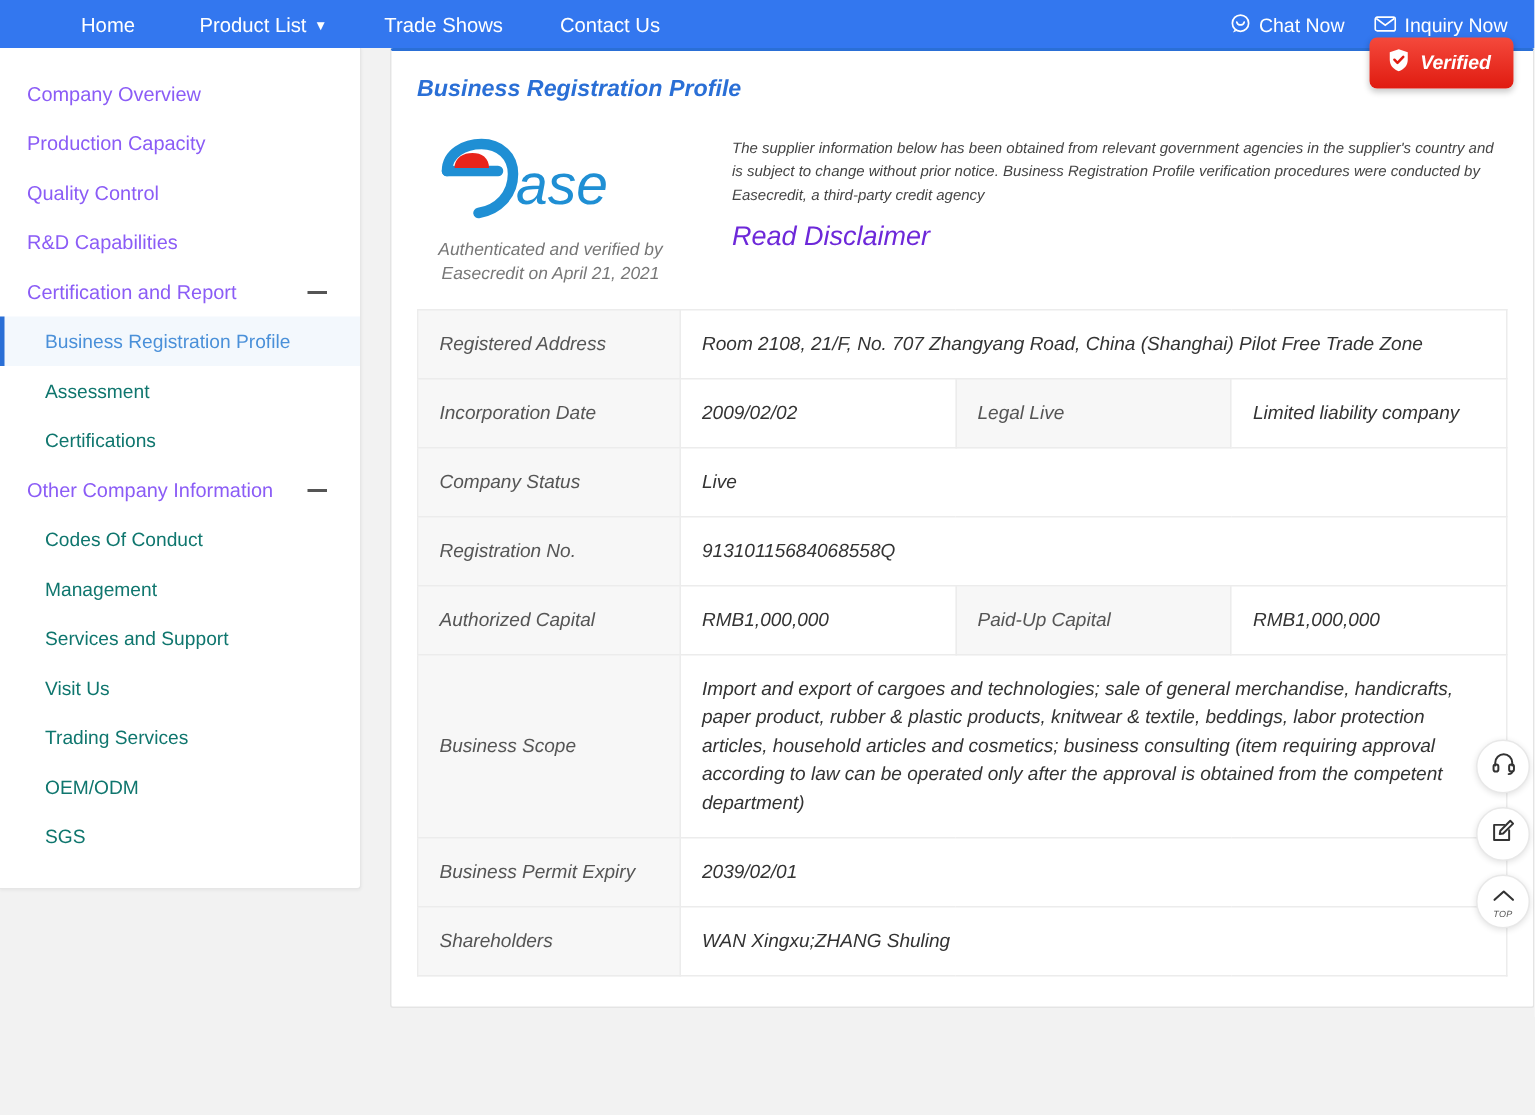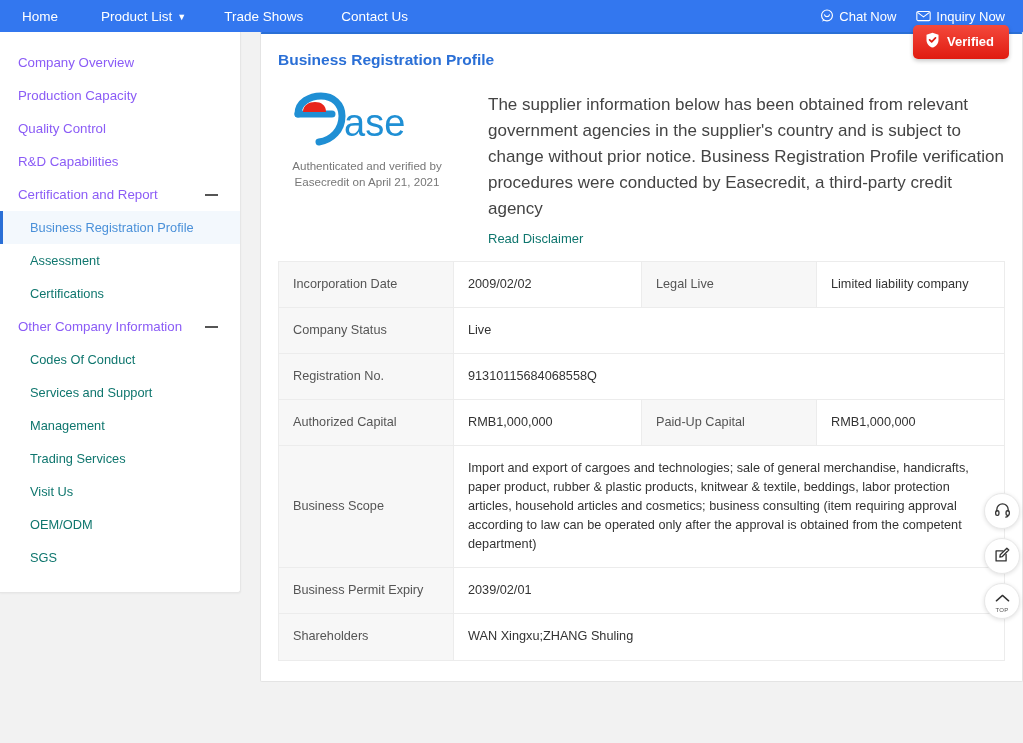--- a/index.html
+++ b/index.html
@@ -71,20 +71,21 @@
   .collapse-ico {
     width: 13px; height: 2px; background: #555; display: inline-block;
   }
 
   
   .main {
     flex: 1;
     padding: 0 0 0 19px;
     position: relative;
     height: 711px;
+    font-style: italic;
   }
   .card {
     background: #ffffff;
     border: 1px solid #e4e4e4;
     border-top: 2px solid #2a6fd6;
     border-radius: 2px;
     padding: 17px 17px 20px 17px;
     position: relative;
   }
   .card-title {
@@ -104,25 +105,25 @@
     font-size: 13px; font-weight: bold;
     box-shadow: 0 2px 4px rgba(0,0,0,.22);
   }
 
   
   .intro { display: flex; gap: 32px; align-items: flex-start; padding: 0 0 14px 0; }
   .logo-box { width: 178px; flex: none; text-align: center; padding-top: 6px; }
   .logo-cap { font-size: 11.6px; color: #777; line-height: 1.42; margin-top: 6px; }
   .disclaimer { flex: 1; padding-top: 6px; }
   .disclaimer p {
-    font-size: 17px; color: #444; line-height: 1.53;
+    font-size: 10px; color: #444; line-height: 1.53;
   }
   .read-link {
     display: inline-block; margin-top: 9px;
-    color: #0f766e; font-size: 13px; cursor: pointer;
+    color: #6d28d9; font-size: 18px; cursor: pointer;
   }
 
   
   .tbl { width: 100%; border-collapse: collapse; table-layout: fixed; }
   .tbl td {
     border: 1px solid #ececec;
     font-size: 12.7px;
     vertical-align: middle;
     padding: 13px 14px;
     line-height: 1.5;
@@ -142,21 +143,21 @@
     display: flex; align-items: center; justify-content: center;
     cursor: pointer;
     flex-direction: column;
   }
   .fab .top-lbl { font-size: 6px; color: #555; letter-spacing: .3px; margin-top: -1px; }
 </style>
 </head>
 <body>
 
 <div class="topnav">
-  <div id="nav-left" style="display:flex;align-items:stretch;">
+  <div id="nav-left" style="display:flex;align-items:stretch;padding-left:32px;">
       <div class="nav-item home">
         <span>Home</span>
       </div>
       <div class="nav-item">
         <span>Product List</span>
         <span class="caret">▼</span>
       </div>
       <div class="nav-item">
         <span>Trade Shows</span>
       </div>
@@ -216,30 +217,30 @@
         <span>Certifications</span>
       </div>
       <div class="side-row">
         <span>Other Company Information</span>
         <span class="collapse-ico"></span>
       </div>
       <div class="side-row sub">
         <span>Codes Of Conduct</span>
       </div>
       <div class="side-row sub">
+        <span>Management</span>
+      </div>
+      <div class="side-row sub">
         <span>Services and Support</span>
       </div>
       <div class="side-row sub">
-        <span>Management</span>
+        <span>Visit Us</span>
       </div>
       <div class="side-row sub">
         <span>Trading Services</span>
-      </div>
-      <div class="side-row sub">
-        <span>Visit Us</span>
       </div>
       <div class="side-row sub">
         <span>OEM/ODM</span>
       </div>
       <div class="side-row sub">
         <span>SGS</span>
       </div>
     </div>
 
   <div class="main">
@@ -272,20 +273,24 @@
         </div>
         <div class="disclaimer">
           <p>The supplier information below has been obtained from relevant government agencies in the supplier's country and is subject to change without prior notice. Business Registration Profile verification procedures were conducted by Easecredit, a third-party credit agency</p>
           <span class="read-link">Read Disclaimer</span>
         </div>
       </div>
 
       <table class="tbl">
         <tbody id="tbl-body">
             <tr>
+              <td class="lbl">Registered Address</td>
+              <td class="val" colspan="3">Room 2108, 21/F, No. 707 Zhangyang Road, China (Shanghai) Pilot Free Trade Zone</td>
+            </tr>
+            <tr>
               <td class="lbl">Incorporation Date</td>
               <td class="val">2009/02/02</td>
               <td class="lbl">Legal Live</td>
               <td class="val">Limited liability company</td>
             </tr>
             <tr>
               <td class="lbl">Company Status</td>
               <td class="val" colspan="3">Live</td>
             </tr>
             <tr>

